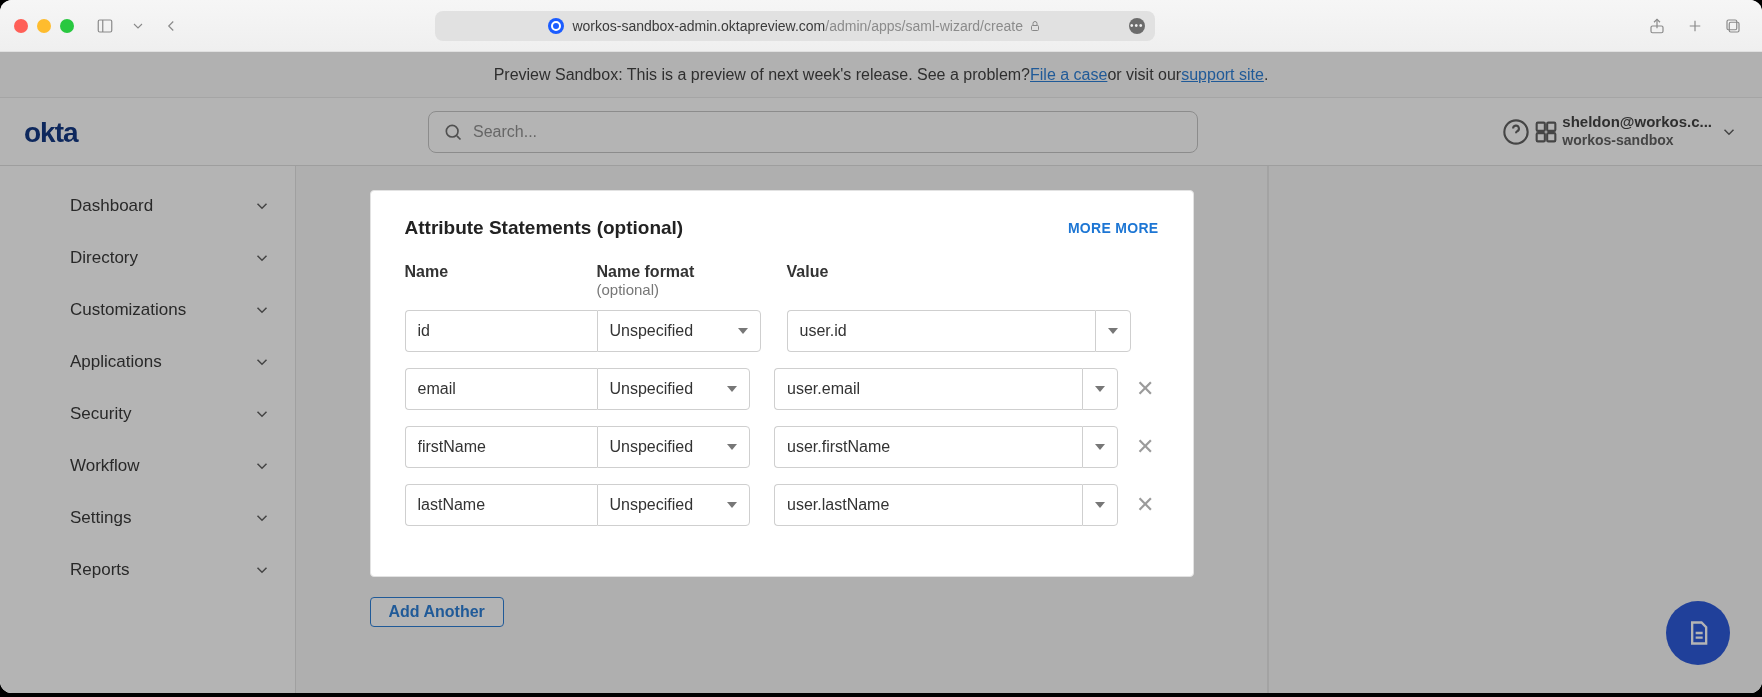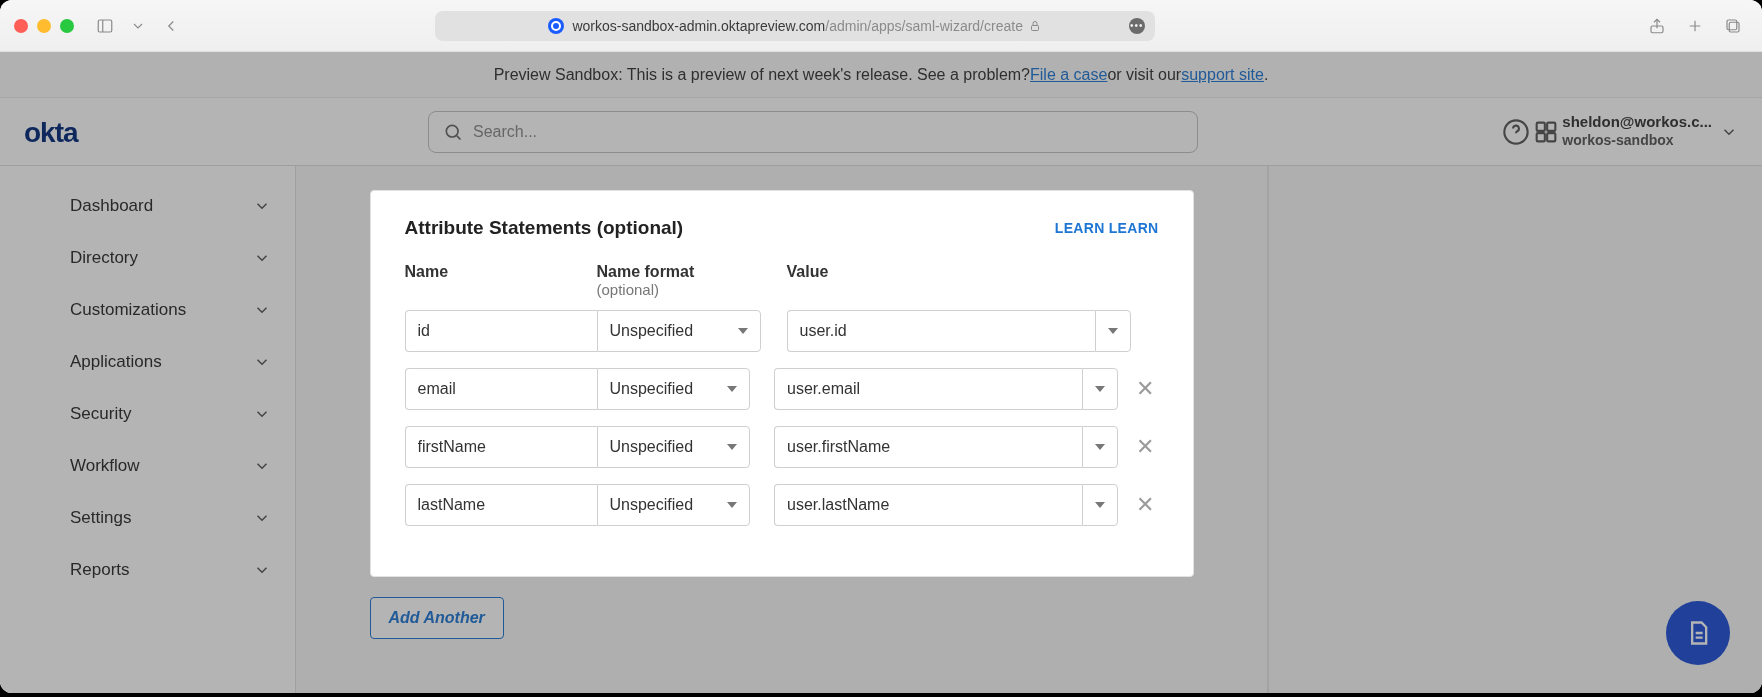--- a/index.html
+++ b/index.html
@@ -107,22 +107,22 @@
   }
   .value-dd{
     width:36px;height:42px;border:1px solid #cfcfcf;border-radius:0 4px 4px 0;background:#fff;
     display:flex;align-items:center;justify-content:center;cursor:pointer;
   }
   .value-dd .tri{width:0;height:0;border-left:5px solid transparent;border-right:5px solid transparent;
     border-top:6px solid #777;}
   .remove{margin-left:14px;font-size:22px;color:#9b9b9b;cursor:pointer;font-weight:300;line-height:1;padding:4px;}
 
   .add-another{
-    margin-top:20px;height:42px;padding:0 18px;border:1px solid #1d76d4;border-radius:4px;
-    background:#fff;color:#1d76d4;font-size:16px;font-weight:600;cursor:pointer;font-style:italic;
+    margin-top:20px;height:30px;padding:0 18px;border:1px solid #1d76d4;border-radius:4px;
+    background:#fff;color:#1d76d4;font-size:16px;font-weight:600;cursor:pointer;
   }
 
   
   .spotlight{position:relative;z-index:10;}
 
   
   .help-fab{
     position:absolute;right:32px;bottom:28px;width:64px;height:64px;border-radius:50%;
     background:#1d4ed8;display:flex;align-items:center;justify-content:center;z-index:3;cursor:pointer;
   }
@@ -284,21 +284,21 @@
               <polyline points="6 9 12 15 18 9"></polyline>
             </svg>
           </div>
         </div>
 
       <div class="main-col" style="background:#f7f7f7;border-right:1px solid #e5e5e5;">
         <div class="card-area">
           <div class="card spotlight">
             <div class="card-header">
               <div class="card-title">Attribute Statements (optional)</div>
-              <div class="learn-more">LEARN LEARN</div>
+              <div class="learn-more">MORE MORE</div>
             </div>
             <div class="col-headers">
               <div class="hdr-name">Name</div>
               <div class="hdr-format">
                 <span>Name format</span>
                 <span class="sub">(optional)</span>
               </div>
               <div class="hdr-value">Value</div>
             </div>
             <div id="rows">

